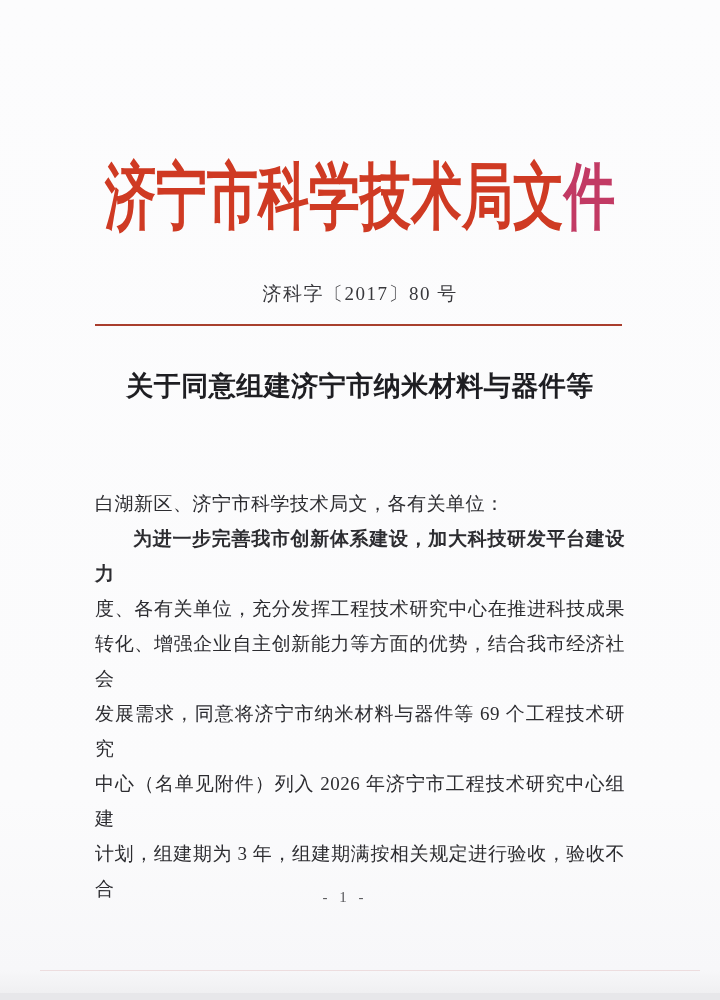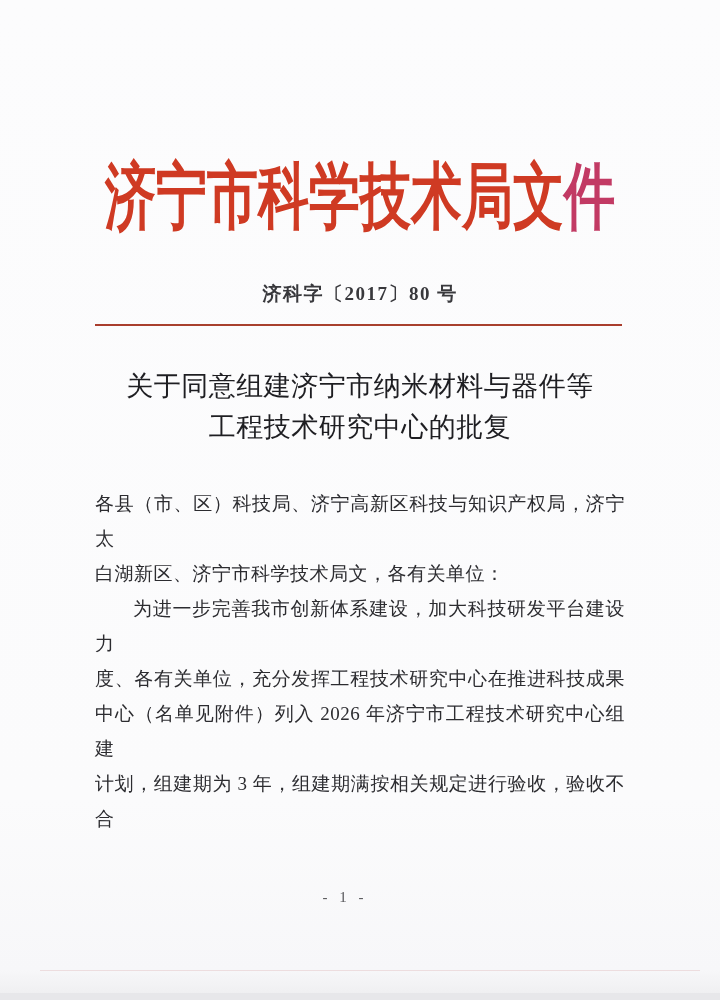--- a/index.html
+++ b/index.html
@@ -14,39 +14,39 @@
   }
   .header-title{
     position:absolute;top:146px;left:0;width:720px;
     text-align:center;font-weight:bold;font-size:51px;
     line-height:72px;letter-spacing:0px;white-space:nowrap;
     transform:scaleY(1.42);transform-origin:center top;
   }
   .doc-number{
     position:absolute;top:281px;left:0;width:720px;
     text-align:center;font-size:19px;color:#38383c;
-    letter-spacing:1.5px;font-weight:bold;
+    letter-spacing:1.5px;font-weight:normal;
   }
   .red-divider{
     position:absolute;top:324px;left:95px;width:527px;height:2px;
     background:linear-gradient(90deg,rgba(170,60,45,.75),#a8402e 15%,#a8402e 85%,rgba(170,60,45,.8));
   }
   .doc-title{
     position:absolute;top:366px;left:0;width:720px;
-    text-align:center;font-weight:normal;color:#1e1e22;
+    text-align:center;font-weight:bold;color:#1e1e22;
     font-size:27px;line-height:41px;letter-spacing:0.5px;
   }
   .body-lines{
     position:absolute;top:486px;left:95px;width:530px;
     font-size:19px;line-height:35px;color:#2c2c30;
     letter-spacing:0.5px;
   }
   .bline{white-space:nowrap;}
   .bline.fill{white-space:normal;text-align:justify;text-align-last:justify;}
-  .bline.ind{text-indent:2em;}
+  .bline.ind{text-indent:2em;font-weight:bold;}
   .page-footer{
     position:absolute;top:889px;left:0;width:690px;
     text-align:center;font-size:15px;color:#58585c;
     letter-spacing:4px;
   }
   .scan-line{
     position:absolute;top:970px;left:40px;width:660px;height:1px;
     background:rgba(205,130,130,0.22);
   }
   .scan-edge{
@@ -62,28 +62,28 @@
   <div class="header-title">
     <span style="color: rgb(207, 58, 35);">济宁市科学技术局文</span><span style="color: rgb(194, 58, 100);">件</span>
   </div>
 
   <div class="doc-number">济科字〔2017〕80 号</div>
 
   <div class="red-divider" style="background-color: rgb(168, 64, 46);"></div>
 
   <div class="doc-title">
     <div>关于同意组建济宁市纳米材料与器件等</div>
-    <div>工程技术研究中心的批复</div>
   </div>
 
   <div class="body-lines">
-      <div class="bline fill">各县（市、区）科技局、济宁高新区科技与知识产权局，济宁太</div>
       <div class="bline">白湖新区、济宁市科学技术局文，各有关单位：</div>
       <div class="bline fill ind">为进一步完善我市创新体系建设，加大科技研发平台建设力</div>
       <div class="bline fill">度、各有关单位，充分发挥工程技术研究中心在推进科技成果</div>
+      <div class="bline fill">转化、增强企业自主创新能力等方面的优势，结合我市经济社会</div>
+      <div class="bline fill">发展需求，同意将济宁市纳米材料与器件等 69 个工程技术研究</div>
       <div class="bline fill">中心（名单见附件）列入 2026 年济宁市工程技术研究中心组建</div>
       <div class="bline fill">计划，组建期为 3 年，组建期满按相关规定进行验收，验收不合</div>
     </div>
 
   <div class="page-footer">- 1 -</div>
 
   <div class="scan-line"></div>
   <div class="scan-edge"></div>
 
 </div>

